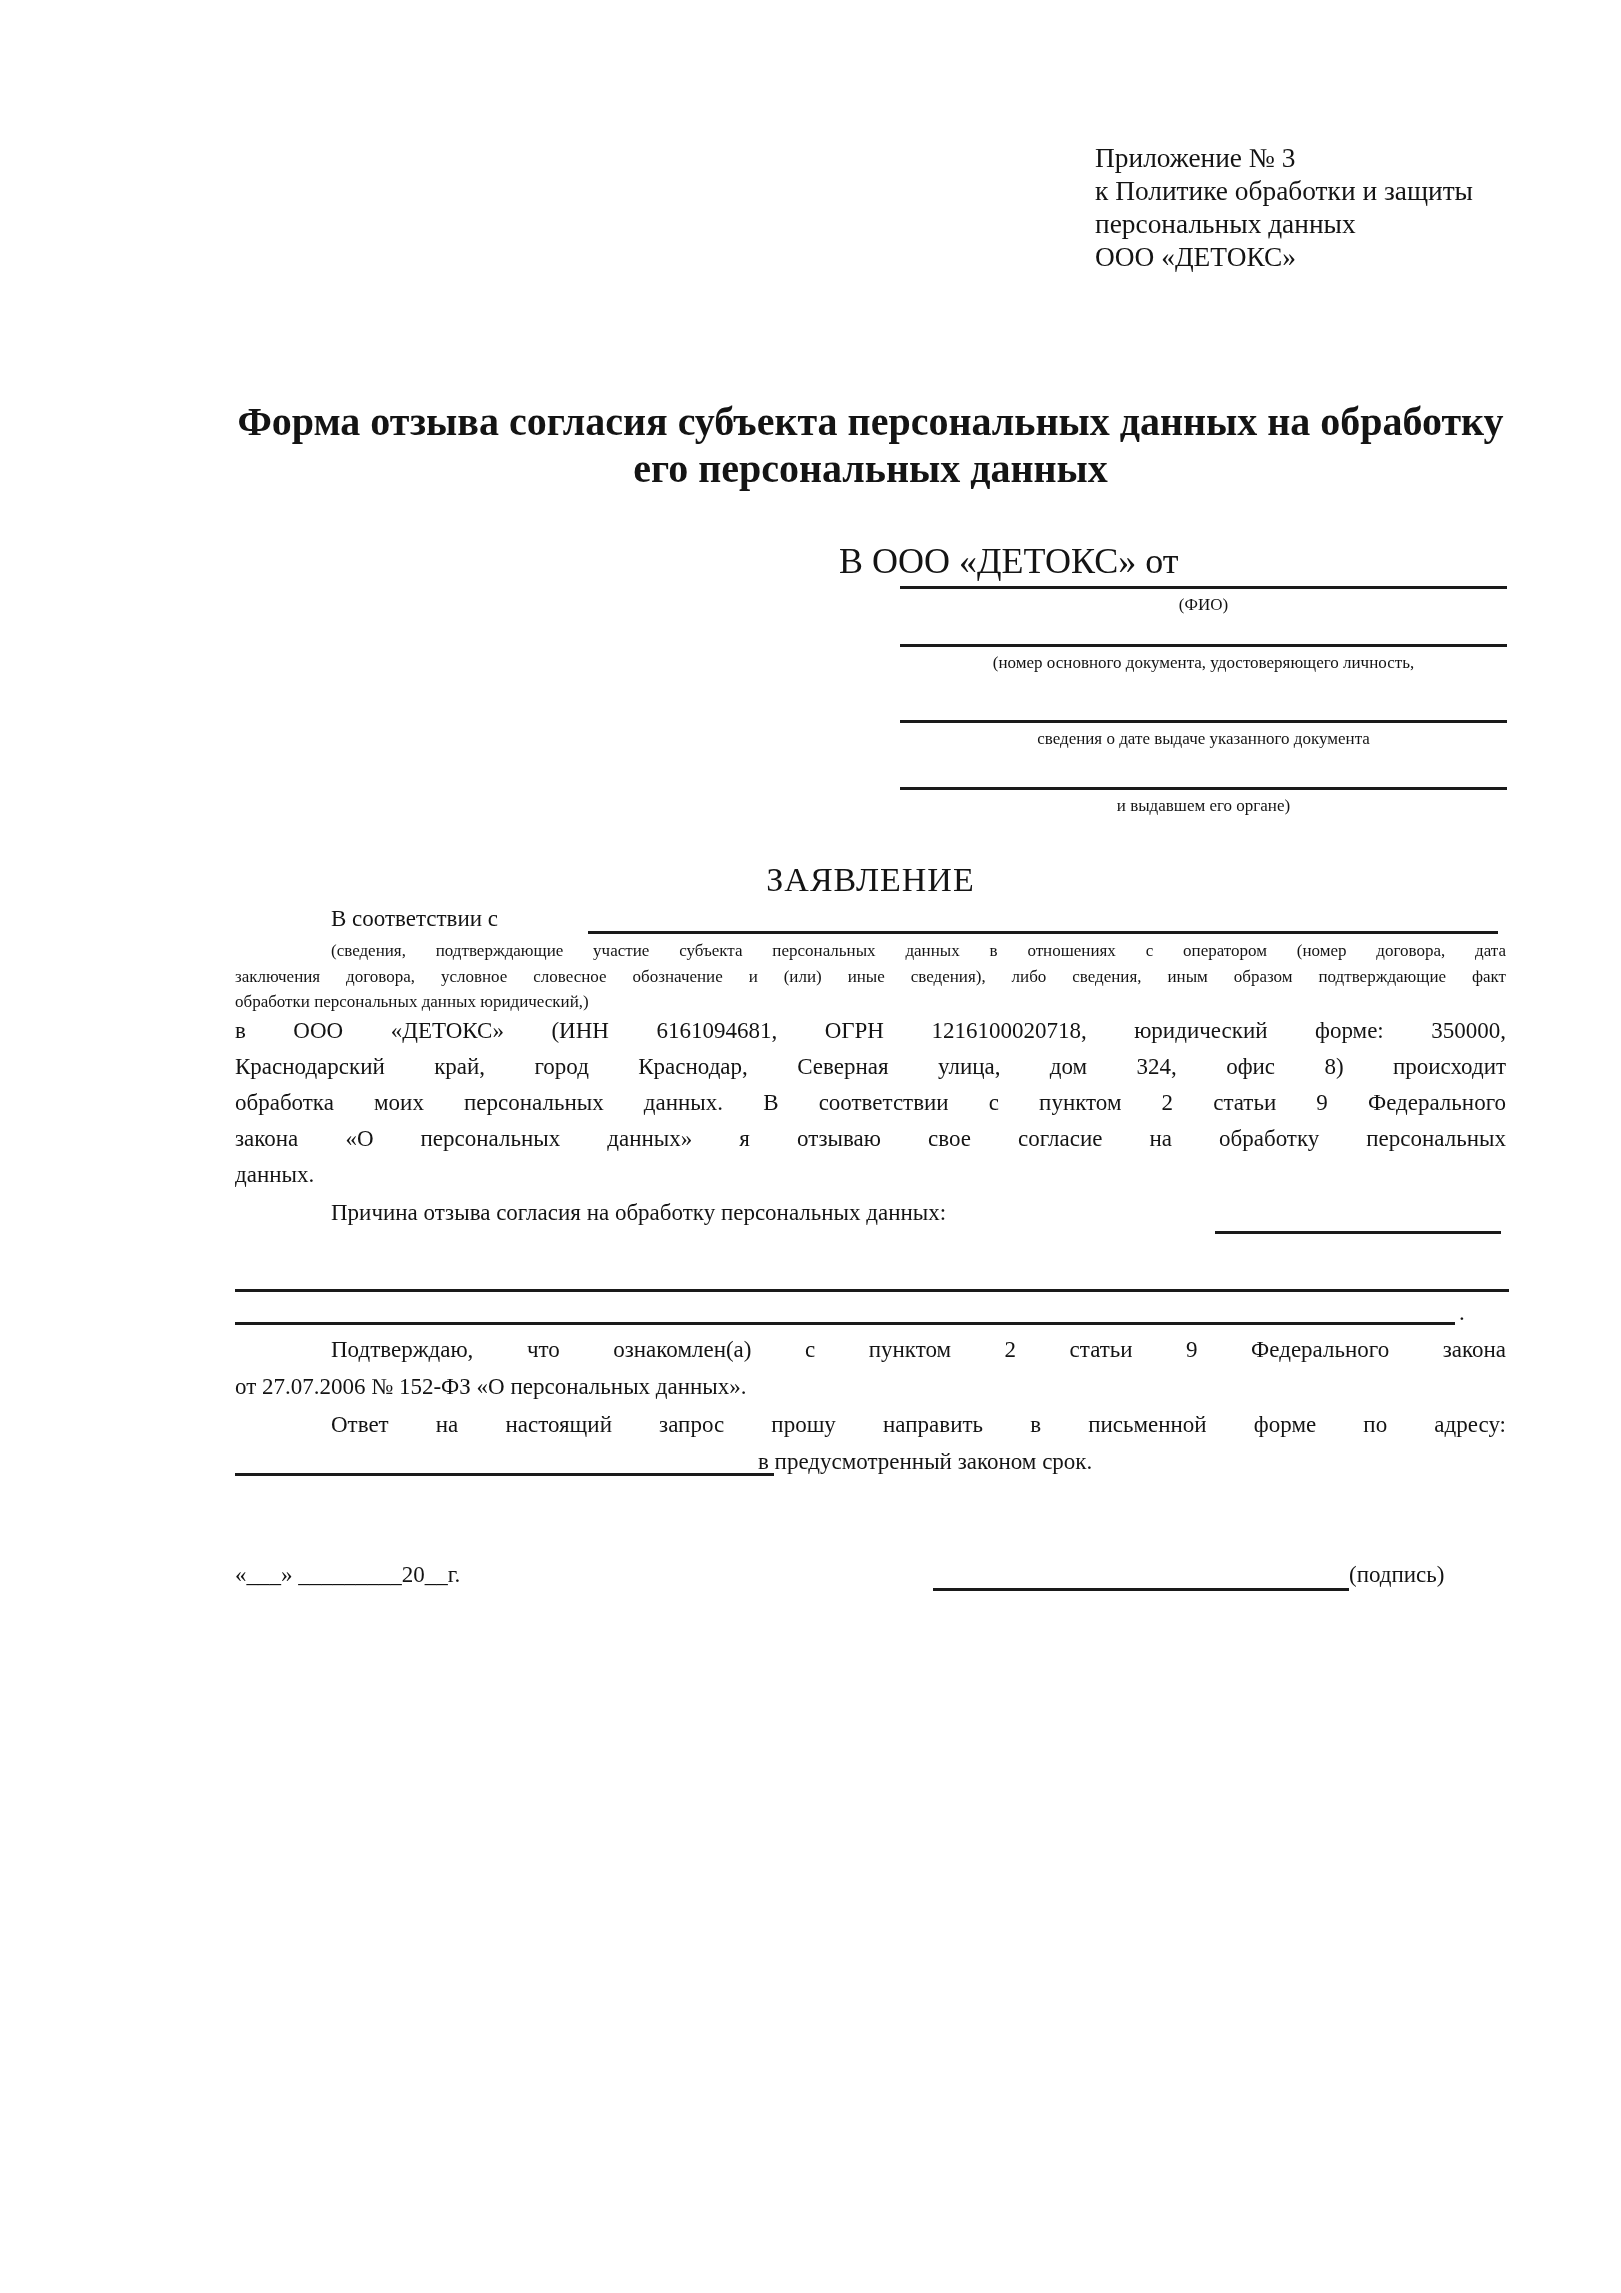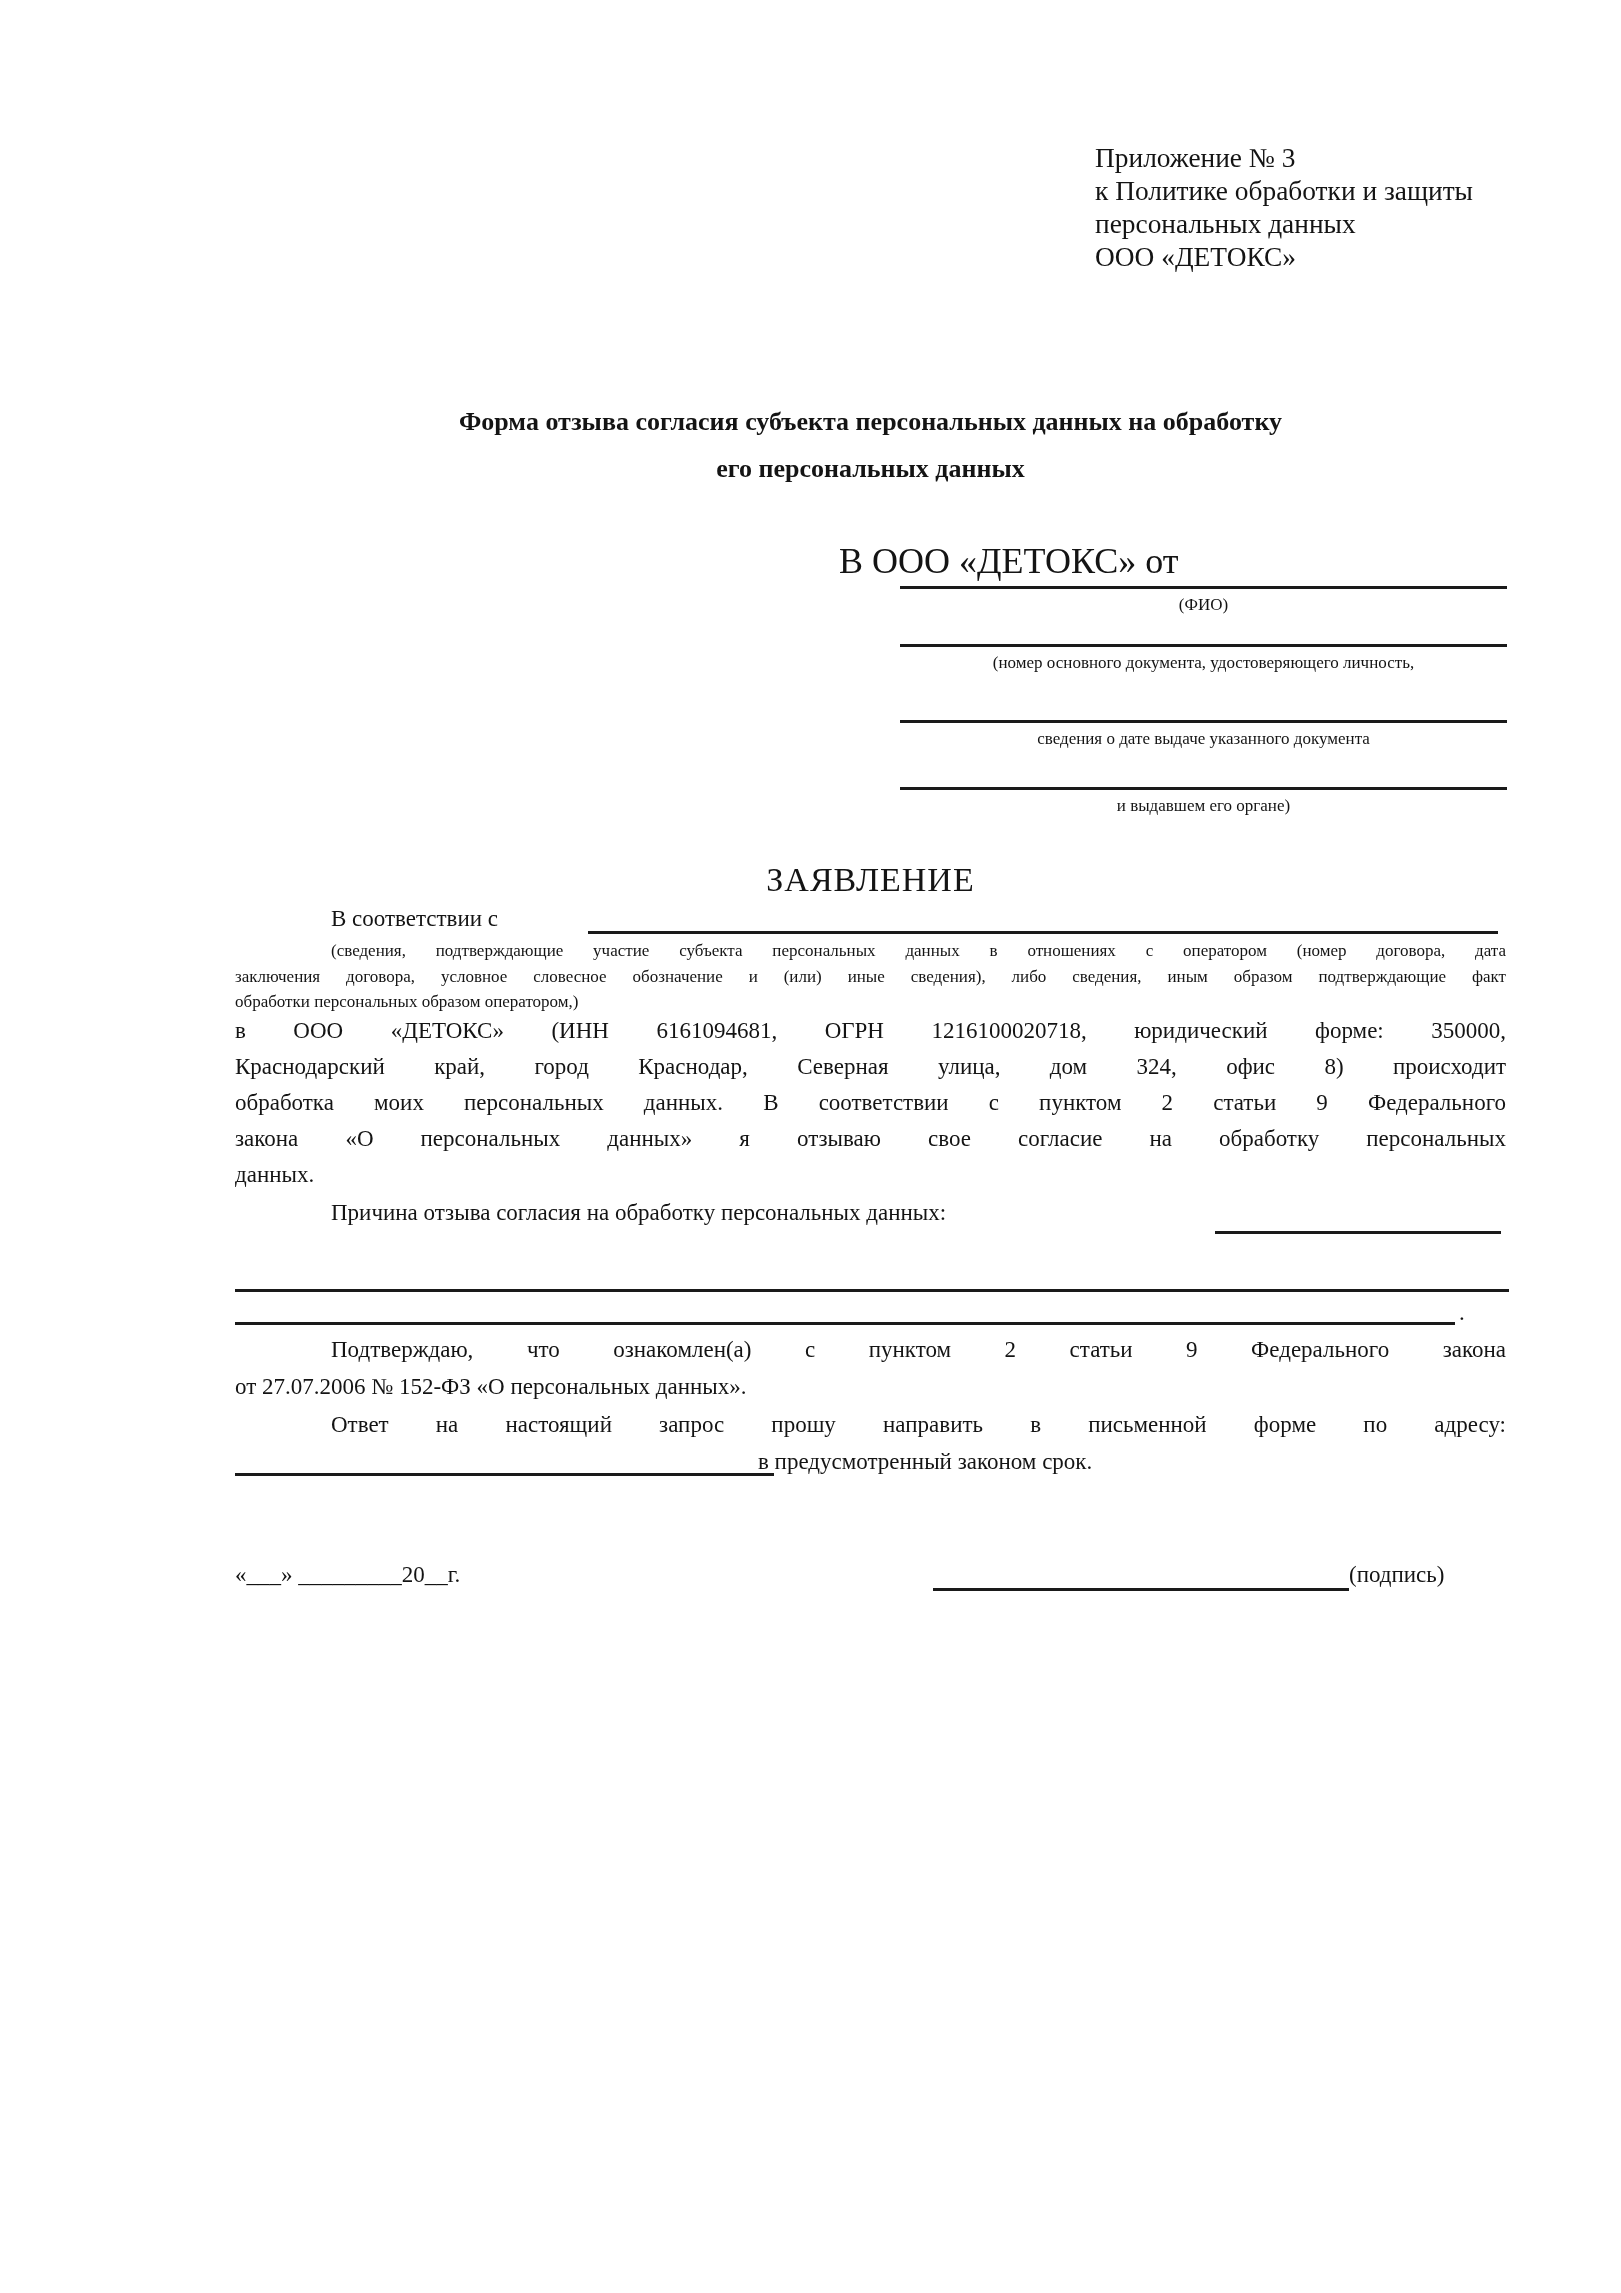--- a/index.html
+++ b/index.html
@@ -8,21 +8,21 @@
     width:1621px;height:2294px;
     margin:0 auto;
     background:#ffffff;
     color:#141414;
     font-family:"Liberation Serif","DejaVu Serif",serif;
     overflow:hidden;
   }
   .abs{position:absolute;}
   .rule{position:absolute;height:2.9px;background:#1a1a1a;}
   .hdr{font-size:27.4px;line-height:33px;}
-  .title{font-size:26px;line-height:47px;font-weight:bold;text-align:center;}
+  .title{font-size:40px;line-height:47px;font-weight:bold;text-align:center;}
   .body-text{font-size:23px;line-height:36px;}
   .cap{font-size:17px;line-height:25.5px;}
   .cap-center{text-align:center;}
   .jl{text-align:justify;text-align-last:justify;}
   .ind{text-indent:96px;}
   .heading{font-size:34px;letter-spacing:1px;text-align:center;}
 </style>
 </head>
 <body>
 
@@ -55,21 +55,21 @@
   <div class="abs cap cap-center" style="left:900px;top:793px;width:607px;">и выдавшем его органе)</div>
 
   <div class="abs heading" style="left:235px;top:861px;width:1271px;">ЗАЯВЛЕНИЕ</div>
 
   <div class="abs body-text ind" style="left:235px;top:901px;width:1271px;">В соответствии с</div>
   <div class="rule" style="left:588px;top:931px;width:910px;"></div>
 
   <div class="abs" style="left:235px;top:938px;width:1271px;">
     <div class="cap ind jl">(сведения, подтверждающие участие субъекта персональных данных в отношениях с оператором (номер договора, дата</div>
     <div class="cap jl">заключения договора, условное словесное обозначение и (или) иные сведения), либо сведения, иным образом подтверждающие факт</div>
-    <div class="cap">обработки персональных образом оператором,)</div>
+    <div class="cap">обработки персональных данных юридический,)</div>
   </div>
 
   <div class="abs" style="left:235px;top:1013px;width:1271px;">
     <div class="body-text jl">в ООО «ДЕТОКС» (ИНН 6161094681, ОГРН 1216100020718, юридический форме: 350000,</div>
     <div class="body-text jl">Краснодарский край, город Краснодар, Северная улица, дом 324, офис 8) происходит</div>
     <div class="body-text jl">обработка моих персональных данных. В соответствии с пунктом 2 статьи 9 Федерального</div>
     <div class="body-text jl">закона «О персональных данных» я отзываю свое согласие на обработку персональных</div>
     <div class="body-text">данных.</div>
   </div>
 

